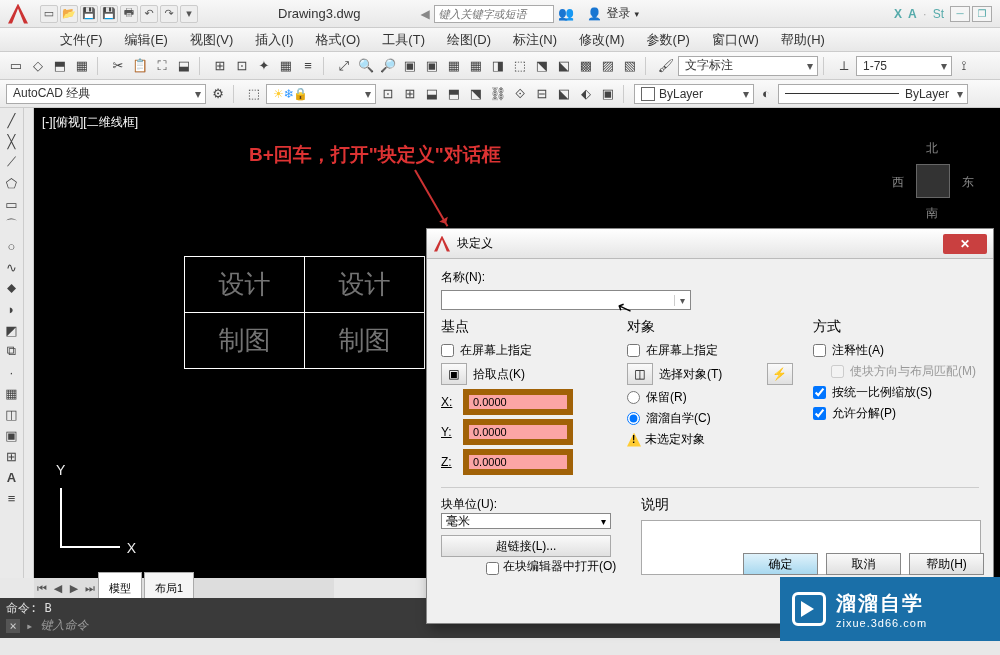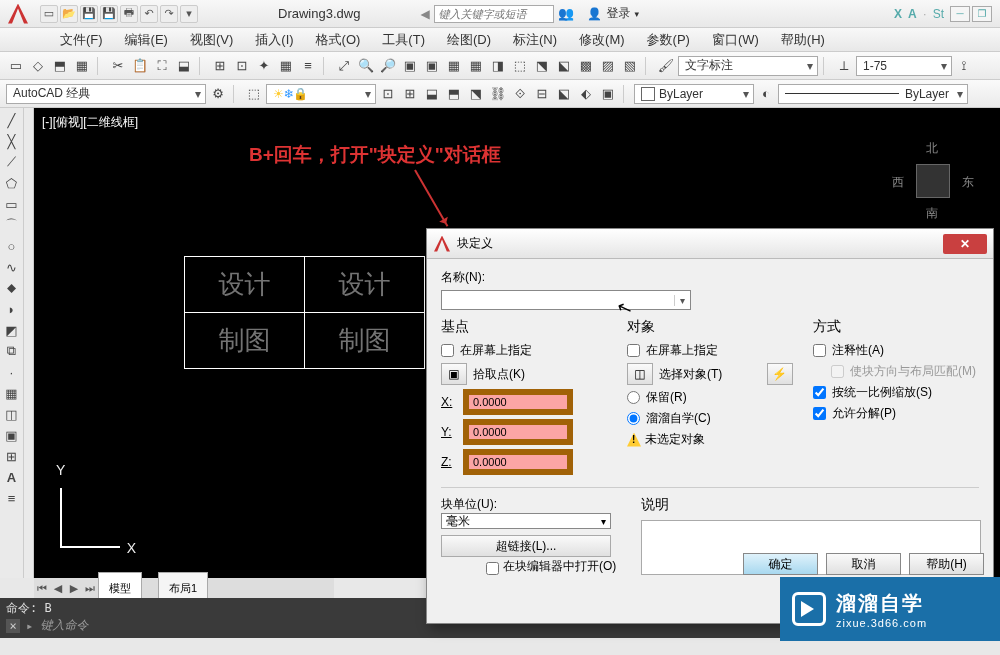--- a/index.html
+++ b/index.html
@@ -57,21 +57,21 @@
 .viewcube { position: absolute; right: 22px; top: 28px; width: 90px; height: 90px; color: #888; font-size: 12px; }
 .viewcube .cube { position: absolute; left: 28px; top: 28px; width: 34px; height: 34px; border: 1px solid #666; background: #333; }
 .viewcube .n { position: absolute; left: 38px; top: 4px; }
 .viewcube .s { position: absolute; left: 38px; bottom: 4px; }
 .viewcube .w { position: absolute; left: 4px; top: 38px; }
 .viewcube .e { position: absolute; right: 4px; top: 38px; }
 
 
 .modeltabs { position: absolute; left: 34px; top: 578px; height: 20px; display: flex; align-items: center; background: #ddd; width: 300px; font-size: 11px; }
 .modeltabs .nav { width: 16px; height: 16px; display: flex; align-items: center; justify-content: center; color: #555; }
-.modeltabs .tab { padding: 8px 10px; background: #f5f5f5; border: 1px solid #aaa; margin-right: 16px; }
+.modeltabs .tab { padding: 8px 10px; background: #f5f5f5; border: 1px solid #aaa; margin-right: 2px; }
 .modeltabs .tab.active { background: #fff; }
 
 
 .cmdline { position: absolute; left: 0; top: 598px; right: 0; height: 40px; background: #3a3a3a; color: #ccc; font-family: Consolas, monospace; font-size: 12px; padding: 2px 6px; }
 .cmdline .l1 { color: #ddd; }
 .cmdline .l2 { color: #999; font-style: italic; display: flex; align-items: center; }
 .cmdline .x { background: #555; width: 14px; height: 14px; display: inline-flex; align-items: center; justify-content: center; margin-right: 6px; color: #ccc; }
 
 
 .dialog { position: absolute; left: 426px; top: 228px; width: 568px; height: 396px; background: #f0f0f0; border: 1px solid #888; box-shadow: 4px 4px 12px rgba(0,0,0,0.4); }

